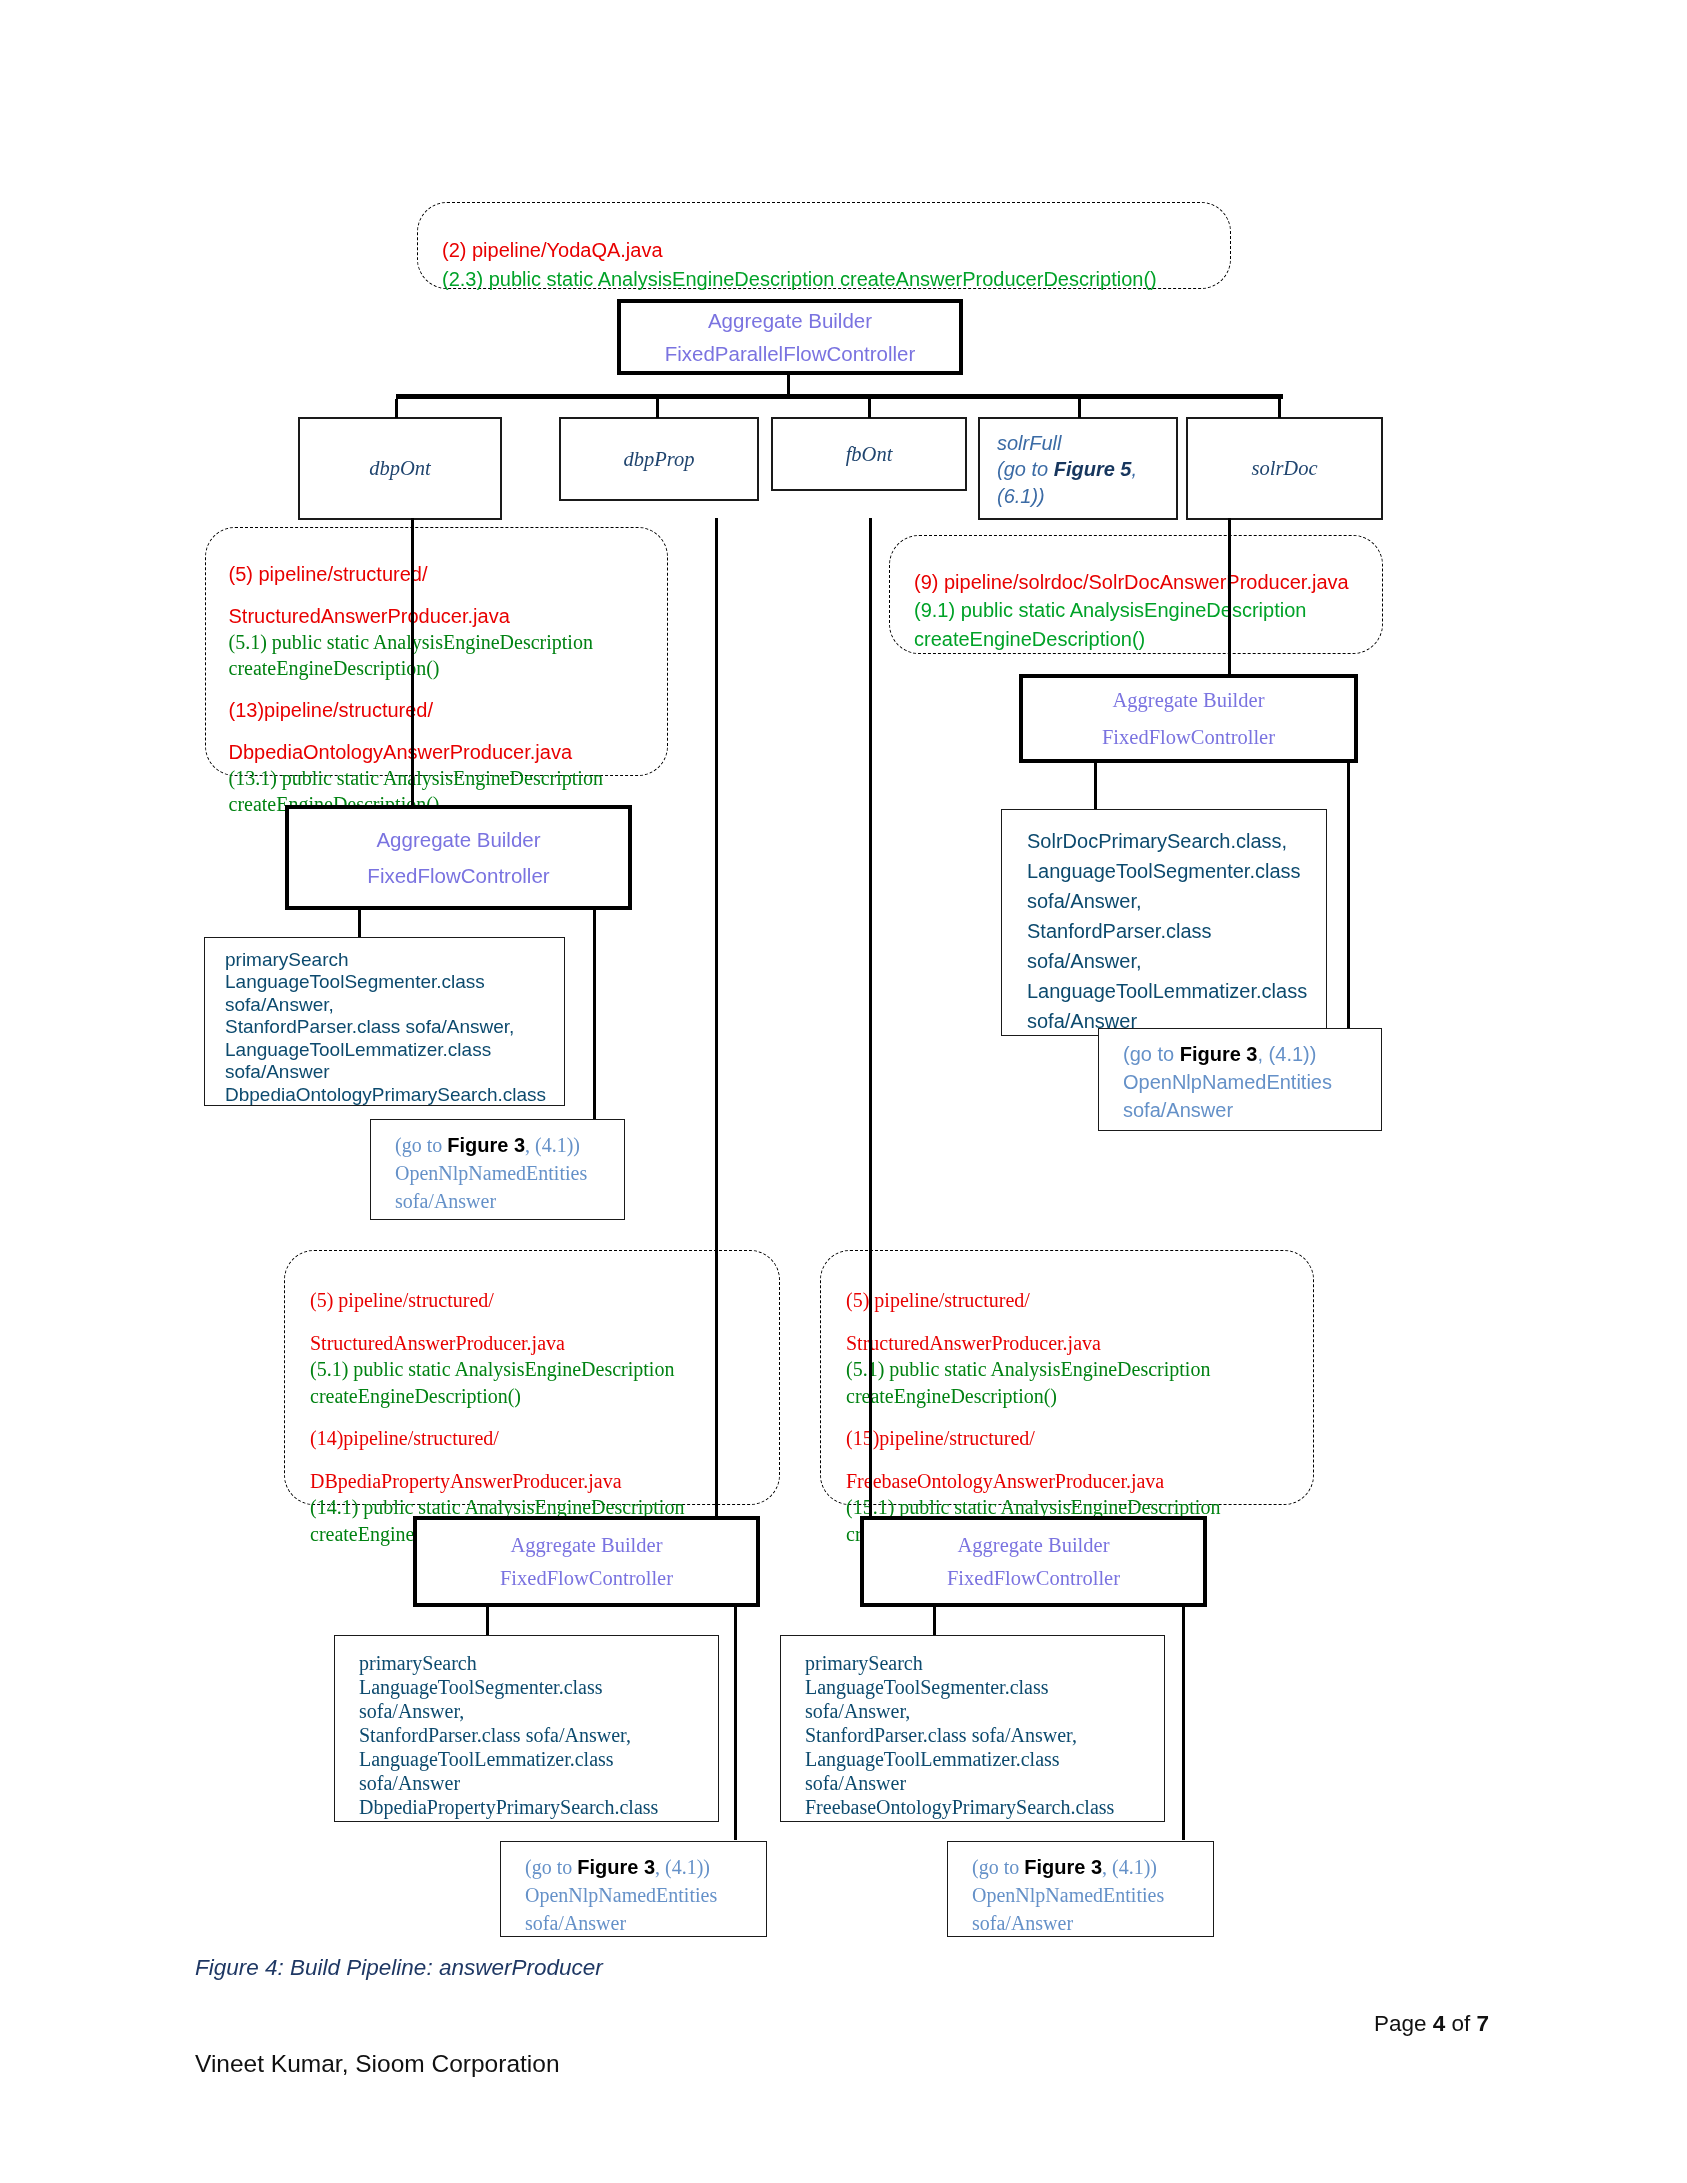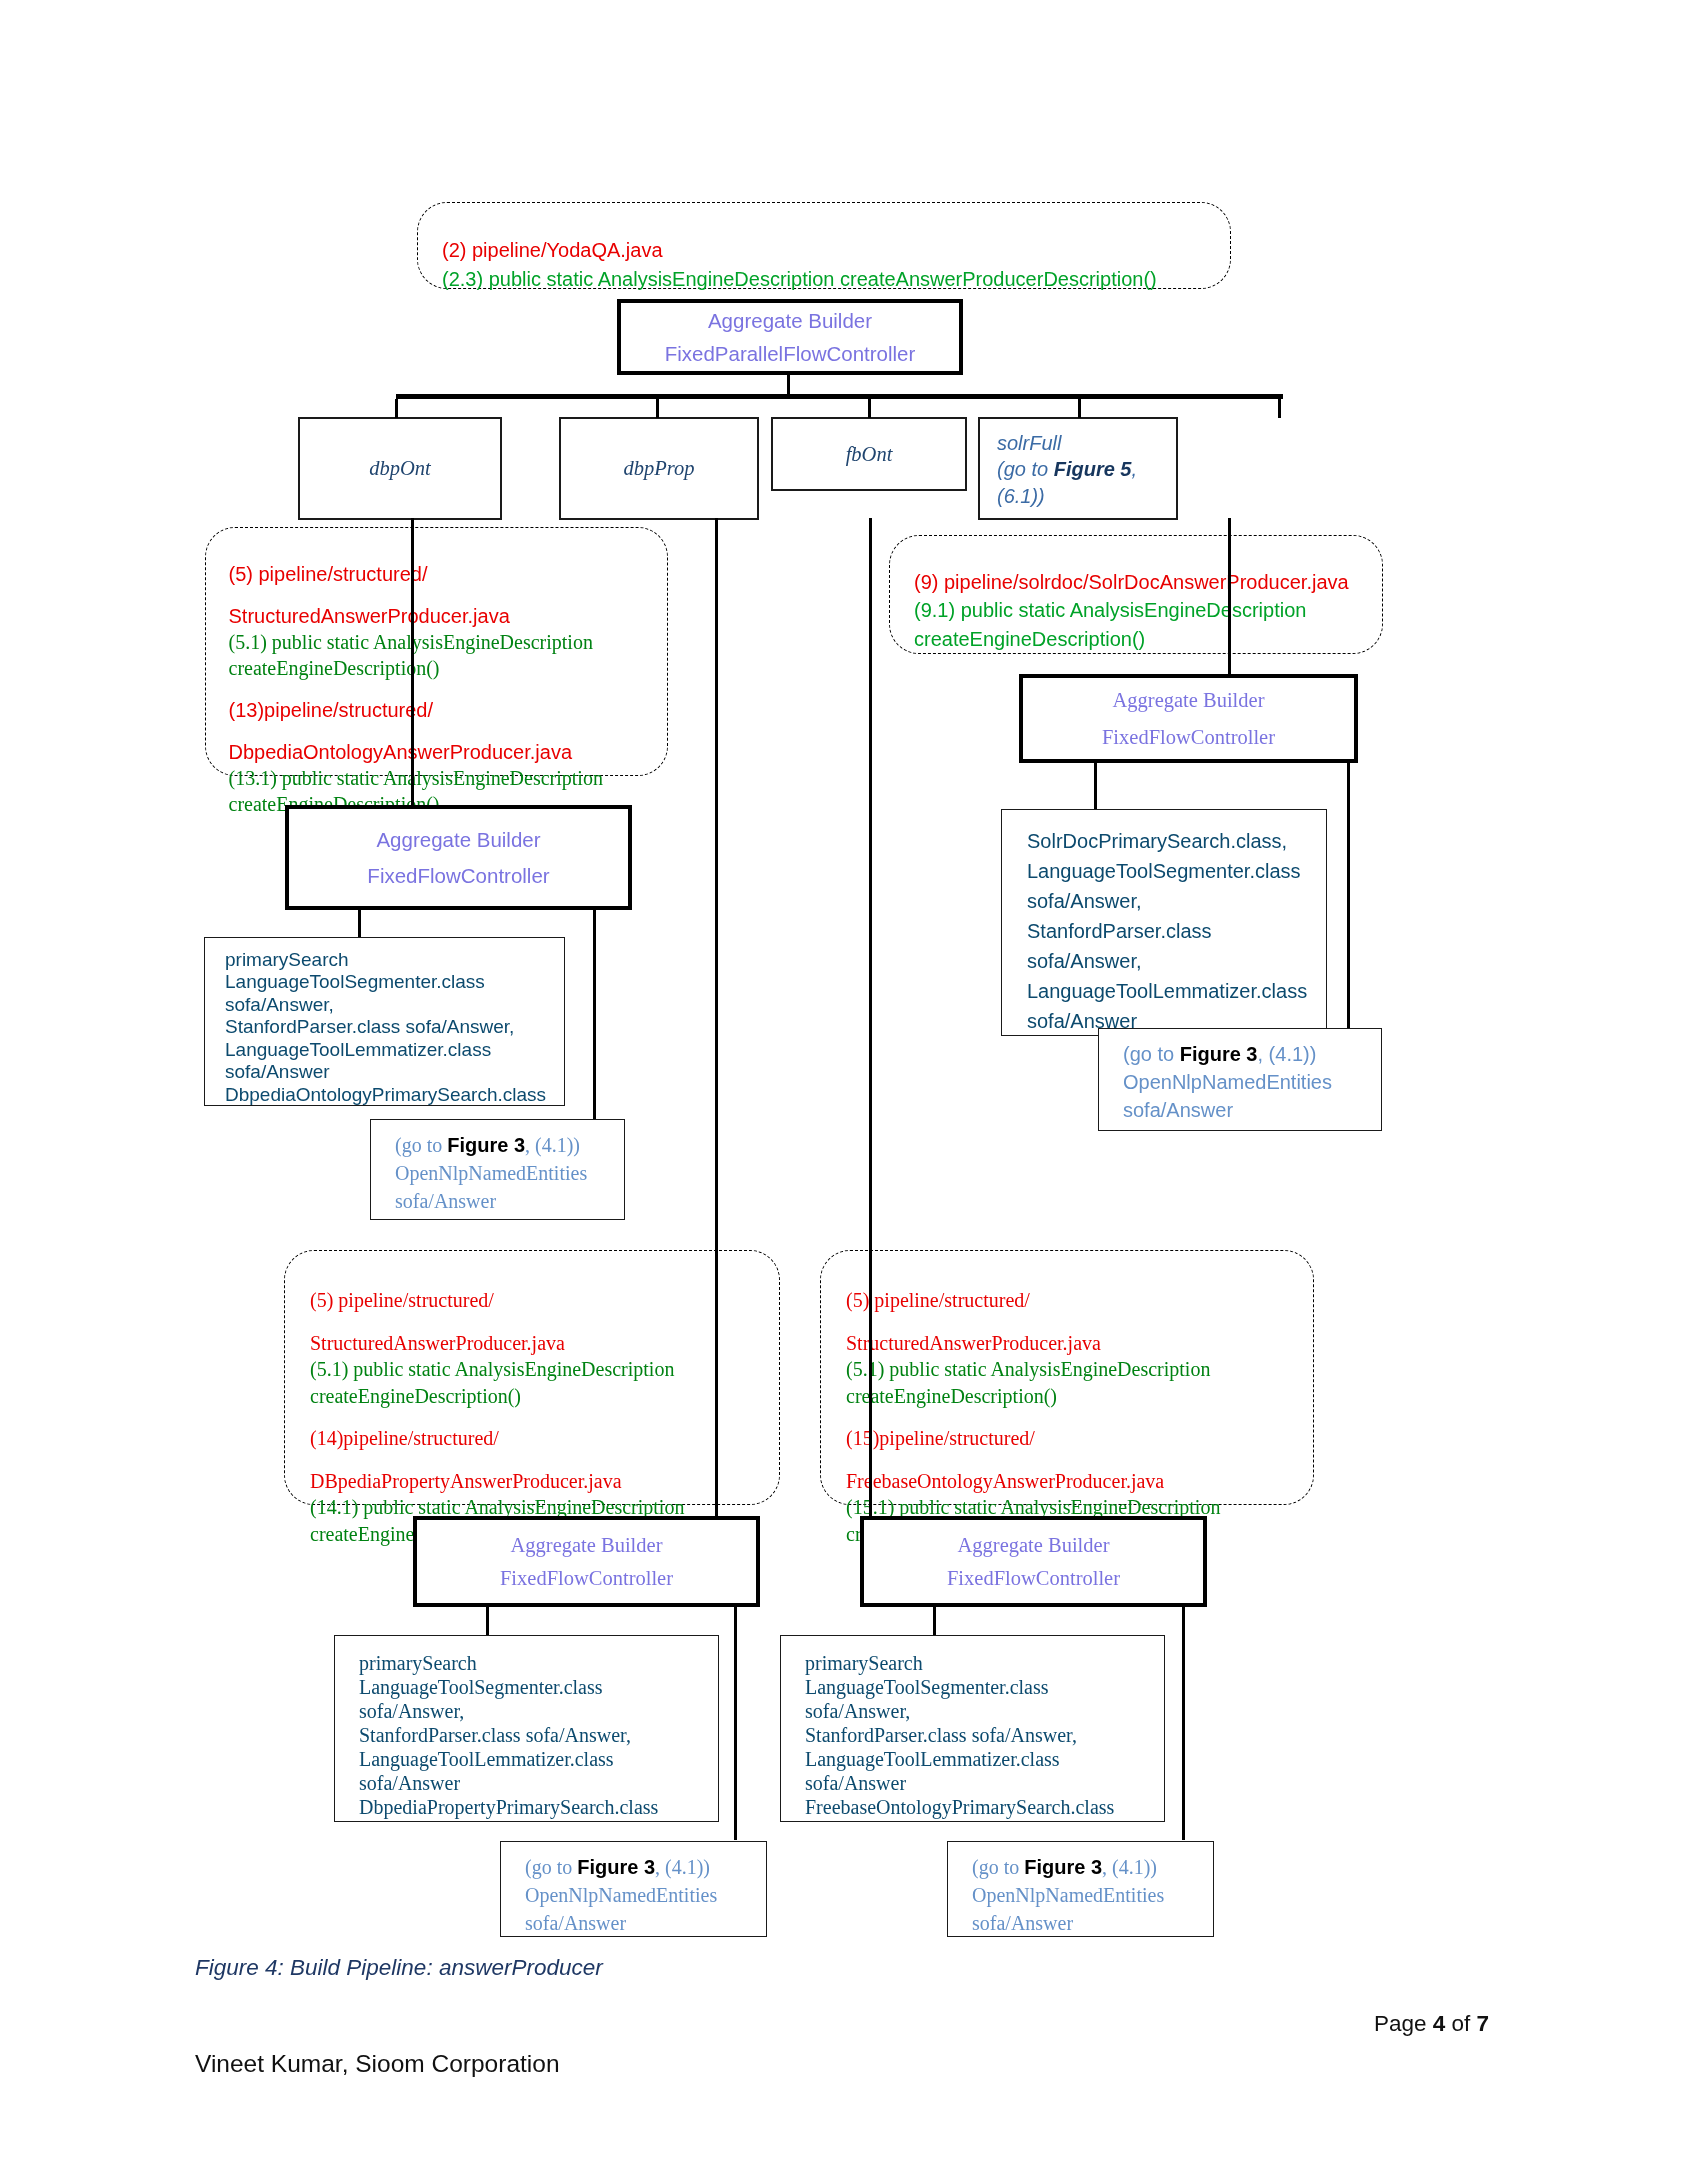--- a/index.html
+++ b/index.html
@@ -43,31 +43,34 @@
   </div>
 
   <div class="box thick sans ab" style="left:617px;top:299px;width:346px;height:76px;line-height:33px;">
     <div class="purple">Aggregate Builder</div>
     <div class="purple">FixedParallelFlowController</div>
   </div>
 
   <div class="box thin serif nodelabel navy" style="left:298px;top:417px;width:204px;height:103px;">
       <span>dbpOnt</span>
     </div>
-  <div class="box thin serif nodelabel navy" style="left:559px;top:417px;width:200px;height:103px;">
+  <div class="box thin serif nodelabel navy" style="left:559px;top:417px;width:200px;height:84px;">
       <span>dbpProp</span>
     </div>
   <div class="box thin serif nodelabel navy" style="left:771px;top:417px;width:196px;height:74px;">
       <span>fbOnt</span>
     </div>
   <div class="box thin sans" style="left:978px;top:417px;width:200px;height:103px;font-size:20px;line-height:26.5px;padding:10.6px 0 0 17px;color:#3b6ba5;">
     <div>solrFull</div>
     <div><span>(go to </span><span class="fig5">Figure 5</span><span>,</span></div>
     <div>(6.1))</div>
   </div>
+  <div class="box thin serif nodelabel navy" style="left:1186px;top:417px;width:197px;height:103px;">
+      <span>solrDoc</span>
+    </div>
 
   <div class="box note notetxt" style="left:205px;top:527px;width:463px;height:249px;padding:17px 6.6px 0 22.5px;">
     <div class="red sans">(5) pipeline/structured/</div>
     <div class="red sans">StructuredAnswerProducer.java</div>
     <div class="greens serif">(5.1) public static AnalysisEngineDescription</div>
     <div class="greens serif">createEngineDescription()</div>
     <div class="red sans">(13)pipeline/structured/</div>
     <div class="red sans">DbpediaOntologyAnswerProducer.java</div>
     <div class="greens serif">(13.1) public static AnalysisEngineDescription</div>
     <div class="greens serif">createEngineDescription()</div>

